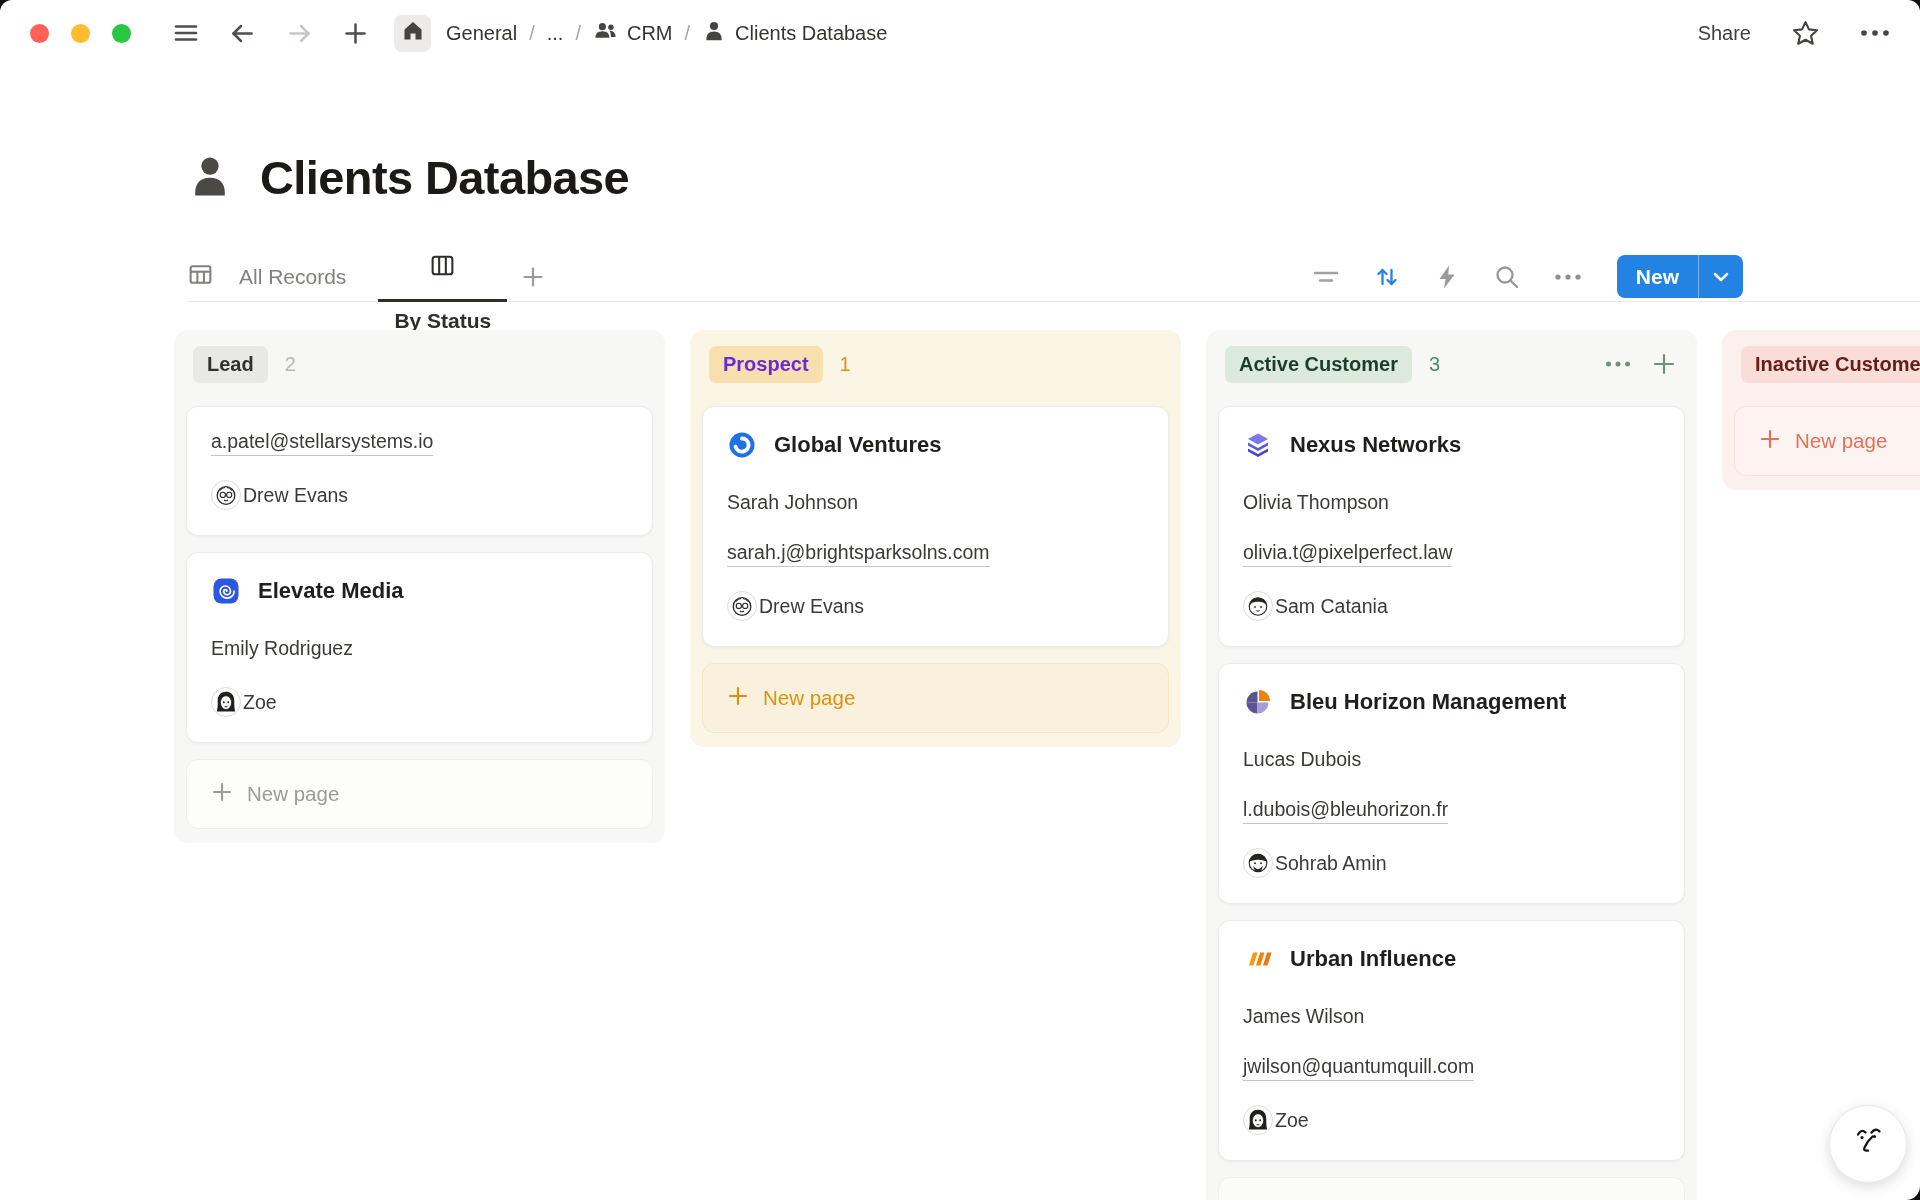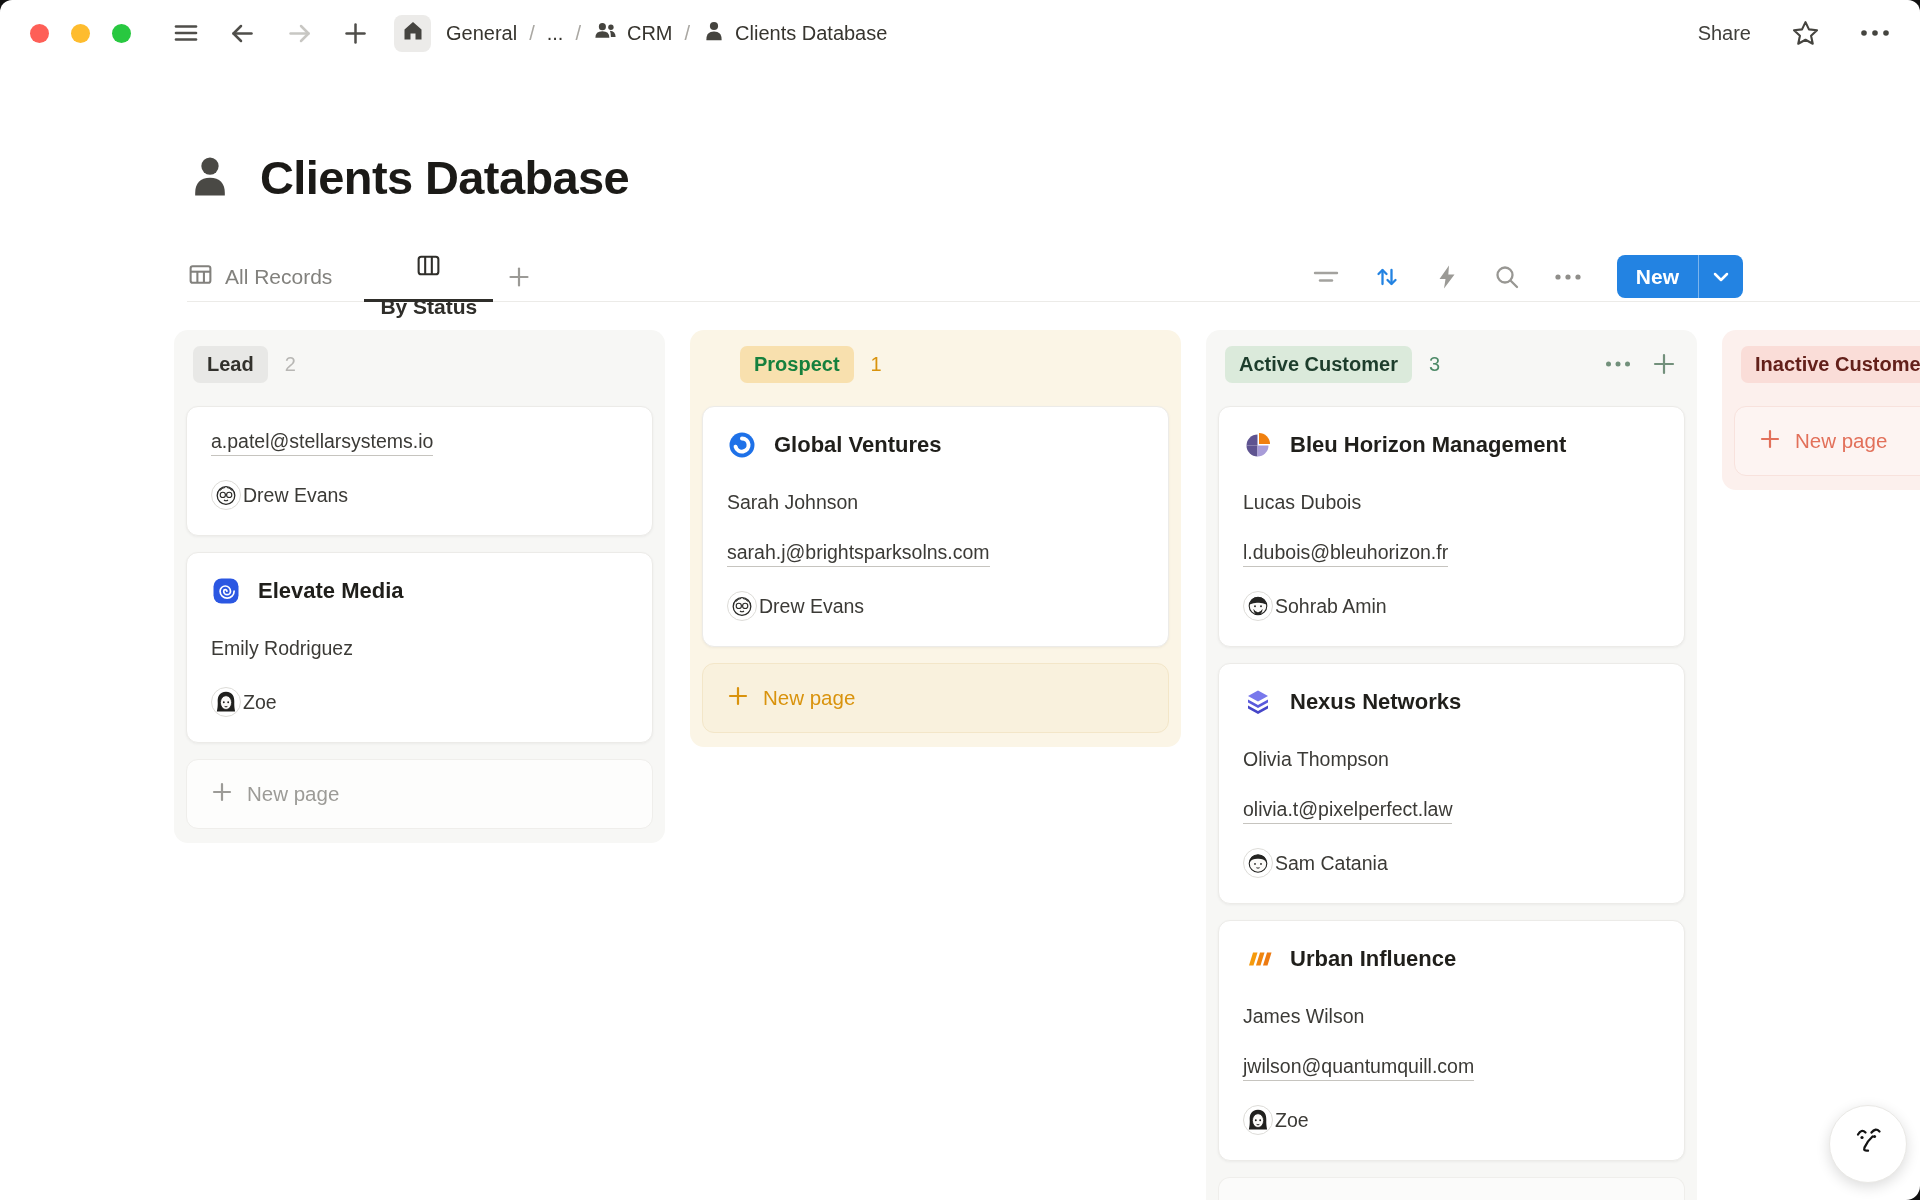--- a/index.html
+++ b/index.html
@@ -19,39 +19,39 @@
   .bc-item{display:flex;align-items:center;gap:9px;}
   .topbar-right{margin-left:auto;display:flex;align-items:center;gap:40px;color:#403F3B;font-size:20px;}
 
   
   .title-row{position:absolute;top:150px;left:186px;display:flex;align-items:center;gap:26px;}
   .page-title{font-size:47px;font-weight:700;color:#1B1A17;letter-spacing:-0.6px;}
 
   
   .tabsrow{position:absolute;top:252px;left:187px;right:0;height:50px;border-bottom:1px solid #ECEBE8;
            display:flex;align-items:center;box-sizing:border-box;padding-right:177px;}
-  .tab{display:flex;align-items:center;gap:11px;height:50px;font-size:21px;color:#82817D;}
+  .tab{display:flex;align-items:center;gap:25px;height:50px;font-size:21px;color:#82817D;}
   .tab.active{color:#2F2E2A;font-weight:600;box-shadow:inset 0 -3px 0 #2F2E2A;padding:0 16px;margin-left:32px;flex-direction:column;}
   .add-view{margin-left:14px;}
   .toolbar{margin-left:auto;display:flex;align-items:center;gap:33px;}
   .new-btn{display:flex;align-items:stretch;background:#2383E2;border-radius:8px;height:43px;color:#fff;overflow:hidden;margin-left:2px;}
   .new-btn-main{display:flex;align-items:center;padding:0 19px;font-size:21px;font-weight:600;}
   .new-btn-div{width:1px;background:rgba(255,255,255,0.4);}
   .new-btn-caret{display:flex;align-items:center;padding:0 13px;}
 
   
   .board{position:absolute;top:330px;left:174px;width:2300px;display:flex;gap:25px;align-items:flex-start;}
   .column{width:491px;box-sizing:border-box;border-radius:14px;padding:15px 12px 14px;flex:none;}
   .col-lead,.col-active{background:#F7F7F5;}
   .col-prospect{background:#FBF5E6;}
   .col-inactive{background:#FCF0ED;}
   .col-header{display:flex;align-items:center;padding:0 9px 0 7px;height:38px;margin-bottom:23px;}
   .badge{display:inline-flex;align-items:center;padding:0 14px;height:37px;border-radius:7px;font-size:20px;font-weight:600;white-space:nowrap;}
   .badge-lead{background:#E8E8E6;color:#32312C;}
-  .badge-prospect{background:#F8E0AE;color:#15803d;margin-left:31px;}
+  .badge-prospect{background:#F8E0AE;color:#6d28d9;}
   .badge-active{background:#DBEADB;color:#1D3D2C;}
   .badge-inactive{background:#FADDD8;color:#63201A;}
   .col-count{font-size:20px;margin-left:17px;font-weight:500;}
   .count-lead{color:#B8B7B4;} .count-prospect{color:#D9930D;} .count-active{color:#4E8A68;}
   .col-actions{margin-left:auto;display:flex;align-items:center;gap:21px;}
 
   .card{background:#fff;border:1px solid #ECEBE8;border-radius:12px;box-shadow:0 1px 3px rgba(20,20,15,0.05);
         padding:23px 24px 25px;margin-bottom:16px;box-sizing:border-box;}
   .card-title-row{display:flex;align-items:center;gap:17px;margin-bottom:31px;}
   .card-title{font-size:22px;font-weight:600;color:#201F1B;}
@@ -385,20 +385,47 @@
                 <line x1="3" y1="12" x2="21" y2="12"></line>
               </svg>
           </span>
         </span>
       </div>
 
       <div class="card">
         <div class="card-title-row">
           <span class="logo">
             <svg width="30" height="30" viewBox="0 0 30 30">
+                <polygon points="15,3.5 25,9 15,14.5 5,9" fill="#7878EC"></polygon>
+                <path d="M5 12.5 L15 18 L25 12.5 L25 15.5 L15 21 L5 15.5 Z" fill="#5A5ADC"></path>
+                <path d="M5 18.5 L15 24 L25 18.5 L25 21.5 L15 27 L5 21.5 Z" fill="#4646C8"></path>
+              </svg>
+          </span>
+          <span class="card-title">Nexus Networks</span>
+        </div>
+        <div class="card-line">Olivia Thompson</div>
+        <div><span class="card-email">olivia.t@pixelperfect.law</span></div>
+        <div class="owner-row">
+          <span class="avatar">
+            <svg width="28" height="28" viewBox="0 0 28 28">
+                <circle cx="14" cy="14.5" r="8.8" fill="#FBFAF8" stroke="#242422" stroke-width="1.1"></circle>
+                <path d="M5.8 13 Q6 5.9 14 5.7 Q22 5.9 22.2 13 Q19.5 9.4 14 9.7 Q8.5 9.4 5.8 13 Z" fill="#242422"></path>
+                <circle cx="11" cy="14.9" r="0.95" fill="#242422"></circle>
+                <circle cx="17" cy="14.9" r="0.95" fill="#242422"></circle>
+                <path d="M12.4 18.7 Q14 19.7 15.6 18.7" stroke="#242422" fill="none" stroke-width="1"></path>
+              </svg>
+          </span>
+          <span class="owner-name">Sam Catania</span>
+        </div>
+      </div>
+
+      <div class="card">
+        <div class="card-title-row">
+          <span class="logo">
+            <svg width="30" height="30" viewBox="0 0 30 30">
                 <path d="M14.5 15.5 L14.5 4.5 A11 11 0 0 0 3.5 15.5 Z" fill="#5E5390"></path>
                 <path d="M14.5 15.5 L3.5 15.5 A11 11 0 0 0 14.5 26.5 Z" fill="#5E5390"></path>
                 <path d="M14.5 15.5 L14.5 26.5 A11 11 0 0 0 25.5 15.5 Z" fill="#A89CD8"></path>
                 <path d="M16 14 L16 3 A11 11 0 0 1 27 14 Z" fill="#F0800F"></path>
               </svg>
           </span>
           <span class="card-title">Bleu Horizon Management</span>
         </div>
         <div class="card-line">Lucas Dubois</div>
         <div><span class="card-email">l.dubois@bleuhorizon.fr</span></div>
@@ -414,47 +441,20 @@
               </svg>
           </span>
           <span class="owner-name">Sohrab Amin</span>
         </div>
       </div>
 
       <div class="card">
         <div class="card-title-row">
           <span class="logo">
             <svg width="30" height="30" viewBox="0 0 30 30">
-                <polygon points="15,3.5 25,9 15,14.5 5,9" fill="#7878EC"></polygon>
-                <path d="M5 12.5 L15 18 L25 12.5 L25 15.5 L15 21 L5 15.5 Z" fill="#5A5ADC"></path>
-                <path d="M5 18.5 L15 24 L25 18.5 L25 21.5 L15 27 L5 21.5 Z" fill="#4646C8"></path>
-              </svg>
-          </span>
-          <span class="card-title">Nexus Networks</span>
-        </div>
-        <div class="card-line">Olivia Thompson</div>
-        <div><span class="card-email">olivia.t@pixelperfect.law</span></div>
-        <div class="owner-row">
-          <span class="avatar">
-            <svg width="28" height="28" viewBox="0 0 28 28">
-                <circle cx="14" cy="14.5" r="8.8" fill="#FBFAF8" stroke="#242422" stroke-width="1.1"></circle>
-                <path d="M5.8 13 Q6 5.9 14 5.7 Q22 5.9 22.2 13 Q19.5 9.4 14 9.7 Q8.5 9.4 5.8 13 Z" fill="#242422"></path>
-                <circle cx="11" cy="14.9" r="0.95" fill="#242422"></circle>
-                <circle cx="17" cy="14.9" r="0.95" fill="#242422"></circle>
-                <path d="M12.4 18.7 Q14 19.7 15.6 18.7" stroke="#242422" fill="none" stroke-width="1"></path>
-              </svg>
-          </span>
-          <span class="owner-name">Sam Catania</span>
-        </div>
-      </div>
-
-      <div class="card">
-        <div class="card-title-row">
-          <span class="logo">
-            <svg width="30" height="30" viewBox="0 0 30 30">
                 <polygon points="10,8.5 14.5,8.5 10.5,21.5 6,21.5" fill="#F59A0C"></polygon>
                 <polygon points="17,8.5 21.5,8.5 17.5,21.5 13,21.5" fill="#F0850E"></polygon>
                 <polygon points="24,8.5 28.5,8.5 24.5,21.5 20,21.5" fill="#ED7A10"></polygon>
               </svg>
           </span>
           <span class="card-title">Urban Influence</span>
         </div>
         <div class="card-line">James Wilson</div>
         <div><span class="card-email">jwilson@quantumquill.com</span></div>
         <div class="owner-row">

